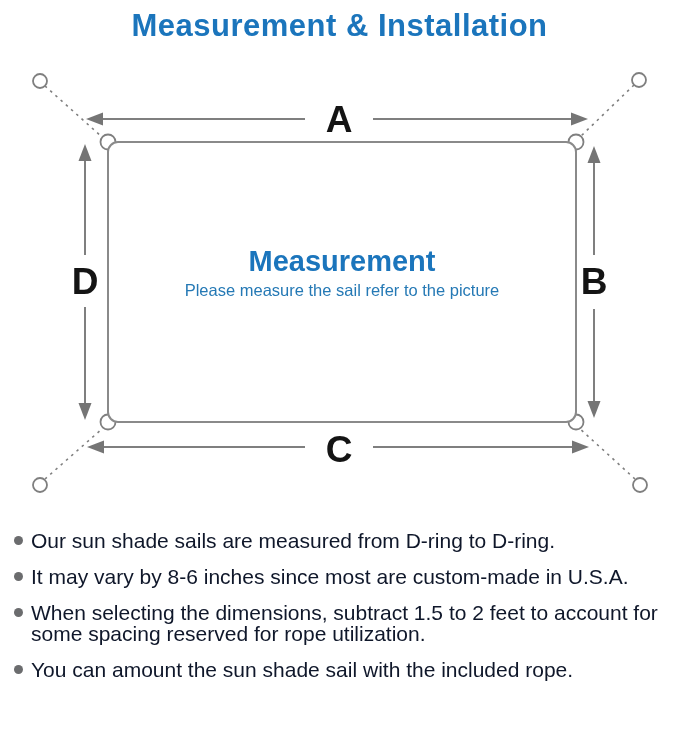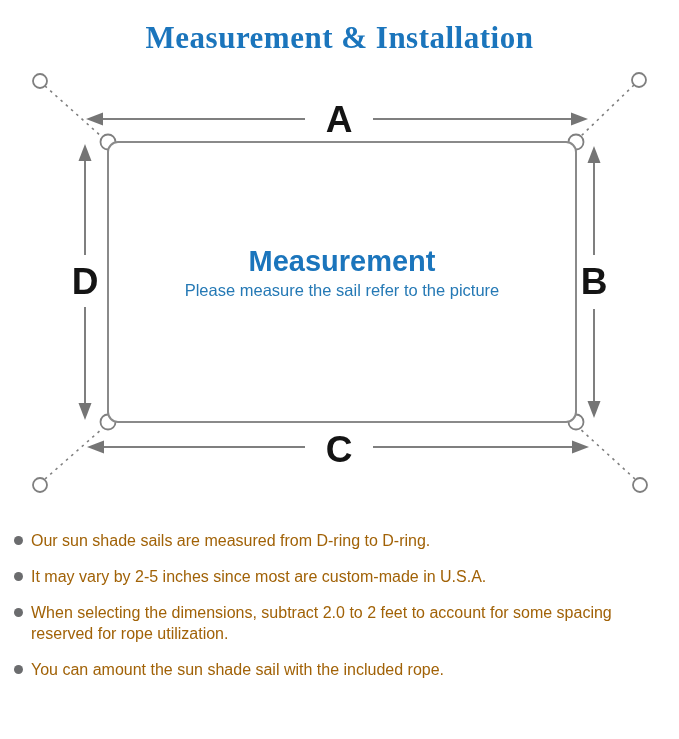--- a/index.html
+++ b/index.html
@@ -6,23 +6,22 @@
   html, body { width: 679px; background: #ffffff; }
   body {
     width: 679px; height: 739px;
     font-family: "Liberation Sans", sans-serif;
     overflow: hidden;
   }
   .page { width: 679px; height: 739px; background: #ffffff; position: relative; }
 
   .title-bar {
     width: 100%; height: 52px;
-    display: flex; align-items: flex-start; justify-content: center;
-    padding-top: 20px;
-    font-family: Liberation Serif, serif;
+    display: flex; align-items: center; justify-content: center;
+    padding-top: 0;
   }
   .title-bar h1 {
     font-size: 31px; font-weight: 700; color: #1b75bc;
     letter-spacing: 0.5px;
   }
 
   .diagram-svg { display: block; width: 679px; height: 458px; }
 
   .notes {
     list-style: none;
@@ -33,23 +32,23 @@
     align-items: flex-start;
     margin-bottom: 15px;
   }
   .bullet {
     flex: 0 0 auto;
     width: 9px; height: 9px; border-radius: 50%;
     background: #6b6c6e;
     margin: 6px 8px 0 0;
   }
   .note-text {
-    font-size: 16px;
+    font-size: 21px;
     line-height: 21px;
-    color: #a16207;
+    color: #0f172a;
     max-width: 630px;
   }
 </style>
 </head>
 <body>
 
 <div class="page">
 
   <div class="title-bar">
     <h1>Measurement &amp; Installation</h1>
@@ -112,25 +111,25 @@
     <text x="342" y="244" text-anchor="middle" font-family="Liberation Sans, sans-serif" font-size="16.5" fill="#2579b5">Please measure the sail refer to the picture</text>
   </svg>
 
   <ul class="notes">
     <li>
       <span class="bullet"></span>
       <div class="note-text">Our sun shade sails are measured from D-ring to D-ring.</div>
     </li>
     <li>
       <span class="bullet"></span>
-      <div class="note-text">It may vary by 2-5 inches since most are custom-made in U.S.A.</div>
+      <div class="note-text">It may vary by 8-6 inches since most are custom-made in U.S.A.</div>
     </li>
     <li>
       <span class="bullet"></span>
-      <div class="note-text">When selecting the dimensions, subtract 2.0 to 2 feet to account for some spacing reserved for rope utilization.</div>
+      <div class="note-text">When selecting the dimensions, subtract 1.5 to 2 feet to account for some spacing reserved for rope utilization.</div>
     </li>
     <li>
       <span class="bullet"></span>
       <div class="note-text">You can amount the sun shade sail with the included rope.</div>
     </li>
   </ul>
 
 </div>
 
 </body></html>

